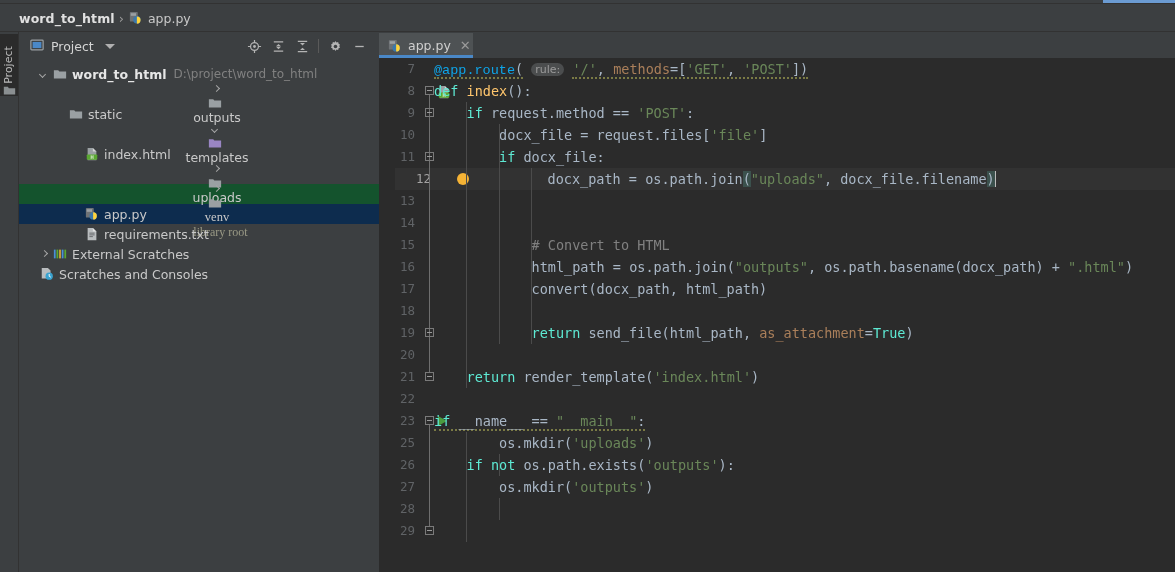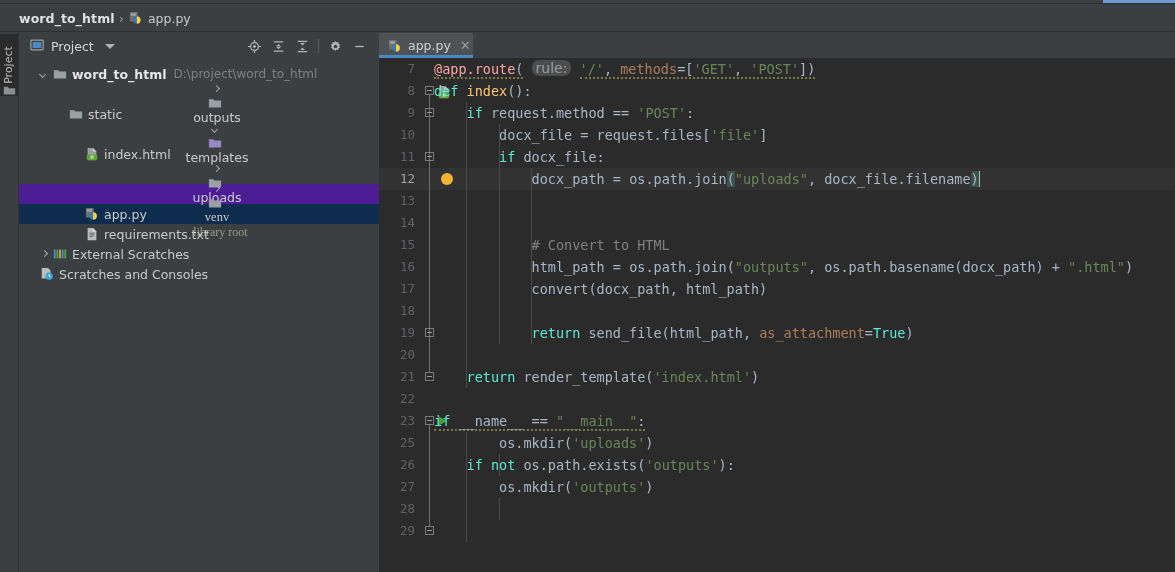--- a/index.html
+++ b/index.html
@@ -51,53 +51,53 @@
   .trow .arrow{width:11px;height:11px;display:inline-block;flex:0 0 11px;margin-right:2px;position:relative;}
   .arrow-r::after,.arrow-d::after{content:"";position:absolute;border-style:solid;border-color:#a6a6a6;}
   .arrow-r::after{left:3px;top:2px;width:4px;height:4px;border-width:1.4px 1.4px 0 0;transform:rotate(45deg);}
   .arrow-d::after{left:1px;top:3px;width:4px;height:4px;border-width:0 1.4px 1.4px 0;transform:rotate(45deg);}
   .ticon{width:15px;height:15px;flex:0 0 15px;margin-right:5px;display:flex;align-items:center;justify-content:center;}
   .tlabel{color:#c9c9c9;}
   .tlabel.bold{font-weight:bold;color:#e6e6e6;}
   .tsub{color:#808080;margin-left:7px;font-size:12px;}
   .tsub.olive{color:#9a9a86;}
   .row-sel{background:#0d2c4e;}
-  .row-hl{background:#4c1d95;font-family:Liberation Serif, serif;}
+  .row-hl{background:#14532d;font-family:Liberation Serif, serif;}
   .ind0{padding-left:20px;} .ind1{padding-left:36px;flex-direction:column;}
   .ind1n{padding-left:49px;} .ind2n{padding-left:65px;}
 
   
   .editorwrap{position:absolute;left:379px;top:32px;width:796px;height:540px;background:#2b2b2b;}
   .tabbar{position:relative;width:796px;height:26px;background:#3c3f41;}
   .etab{position:absolute;left:0;top:1px;height:25px;background:#4e5254;display:flex;align-items:center;
     padding:0 8px 0 9px;box-sizing:border-box;cursor:pointer;}
   .etab .nm{font-size:12.5px;color:#cfcfcf;margin-left:6px;}
   .etab .xbtn{margin-left:9px;color:#9a9a9a;font-size:13px;line-height:1;cursor:pointer;}
   .etab-underline{position:absolute;left:0;bottom:0;height:3px;background:#4a88c7;}
 
   .code{position:absolute;left:0;top:26px;width:796px;height:514px;background:#2b2b2b;
     font-family:"DejaVu Sans Mono","Liberation Mono",monospace;font-size:13.5px;overflow:hidden;}
   .cline{position:relative;height:22px;line-height:22px;white-space:pre;}
-  .cline.cur{background:#323232;}
+  .cline.cur{background:#323232;margin-left:16px;}
   .lnum{position:absolute;left:0;top:0;width:36px;text-align:right;color:#606366;font-size:12.5px;}
   .lnum.act{color:#a4a3a3;}
   .gutter{position:absolute;left:40px;top:0;width:40px;height:22px;}
   .ctext{position:absolute;left:55px;top:0;color:#a9b7c6;}
 
   .ind-guide{position:absolute;width:1px;background:#4b4b4b;}
 
   
   .kw{color:#5eead4;}
-  .dec{color:#fca5a5;}
+  .dec{color:#0ea5e9;font-family:Liberation Mono, monospace;}
   .str{color:#6a8759;}
   .fn{color:#ffc66d;}
   .cmt{color:#808080;}
   .ident{color:#a9b7c6;}
   .kwarg{color:#aa7f5a;}
-  .inlay{background:#4b4d4e;color:#9b9b9b;font-size:14px;padding:0px 4px;border-radius:7px;
+  .inlay{background:#4b4d4e;color:#9b9b9b;font-size:11px;padding:0px 4px;border-radius:7px;
     font-family:"DejaVu Sans","Liberation Sans",sans-serif;position:relative;top:-1px;margin-top:23px;}
   .squig{border-bottom:2px dotted #7a7a45;}
   .caret{display:inline-block;width:1px;background:#bbbbbb;height:16px;vertical-align:-3px;}
   .brkmatch{background:#3b514d;}
 
   .fold-mk{position:absolute;width:9px;height:9px;border:1px solid #7a7a7a;box-sizing:border-box;}
   .fold-mk::after{content:"";position:absolute;left:1px;top:3px;width:5px;height:1px;background:#9a9a9a;}
   .fold-stem{position:absolute;width:1px;background:#6e6e6e;}
 
   .bulb{width:12px;height:12px;border-radius:50%;background:#f5b335;}

